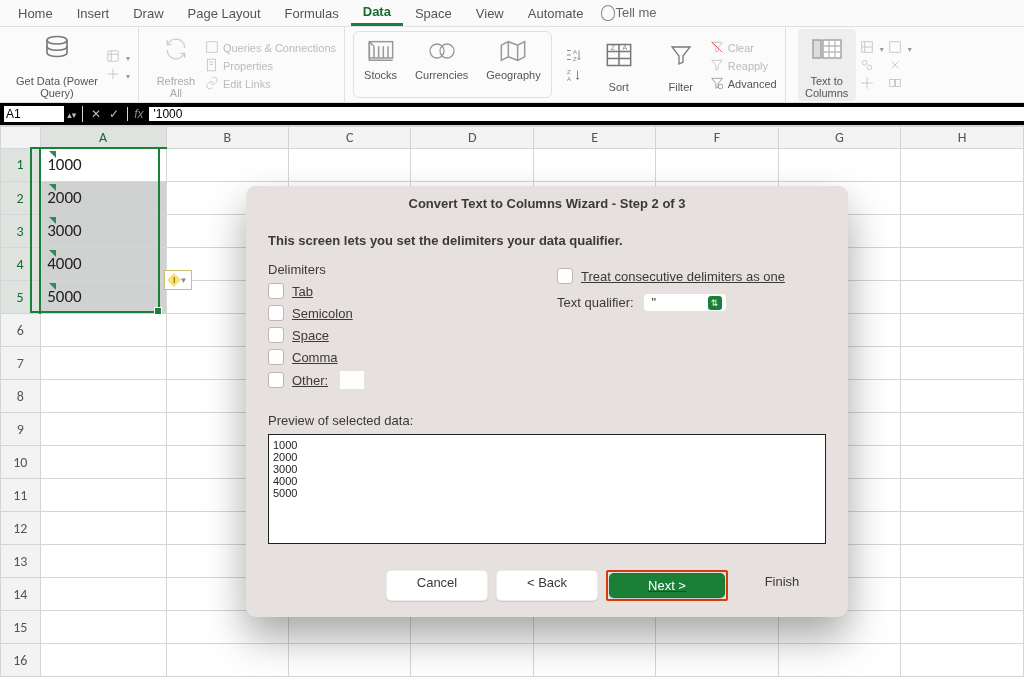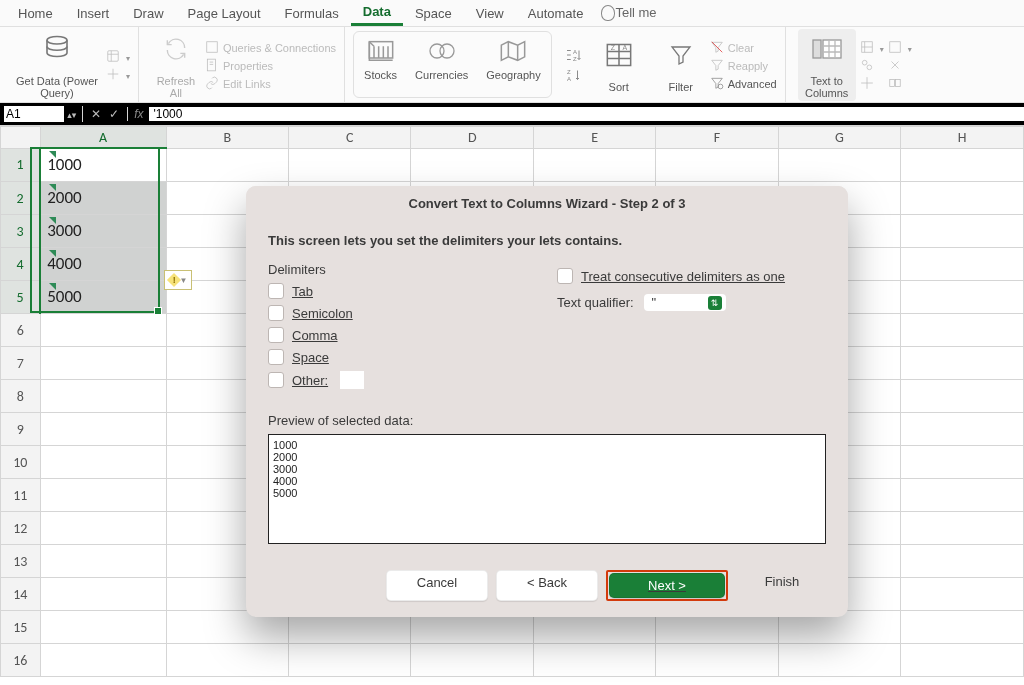--- a/index.html
+++ b/index.html
@@ -641,39 +641,39 @@
   <span class="diam">
         <span>!</span>
       </span>
   <span class="car">▼</span>
 </div>
 </div>
 
 <div class="dialog">
   <div class="dlg-title">Convert Text to Columns Wizard - Step 2 of 3</div>
   <div class="dlg-body">
-    <div class="lead">This screen lets you set the delimiters your lets contains.</div>
+    <div class="lead">This screen lets you set the delimiters your data qualifier.</div>
     <div class="dlg-cols">
       <div class="dlg-left">
         <div class="section-label">Delimiters</div>
         <div class="chkrow">
             <span class="chk"></span>
             <span>Tab</span>
           </div>
         <div class="chkrow">
             <span class="chk"></span>
             <span>Semicolon</span>
           </div>
         <div class="chkrow">
             <span class="chk"></span>
-            <span>Comma</span>
+            <span>Space</span>
           </div>
         <div class="chkrow">
             <span class="chk"></span>
-            <span>Space</span>
+            <span>Comma</span>
           </div>
         <div class="chkrow">
             <span class="chk"></span>
             <span>Other:</span>
             <span class="otherbox"></span>
           </div>
       </div>
       <div class="dlg-right">
         <div class="chkrow">
             <span class="chk"></span>

